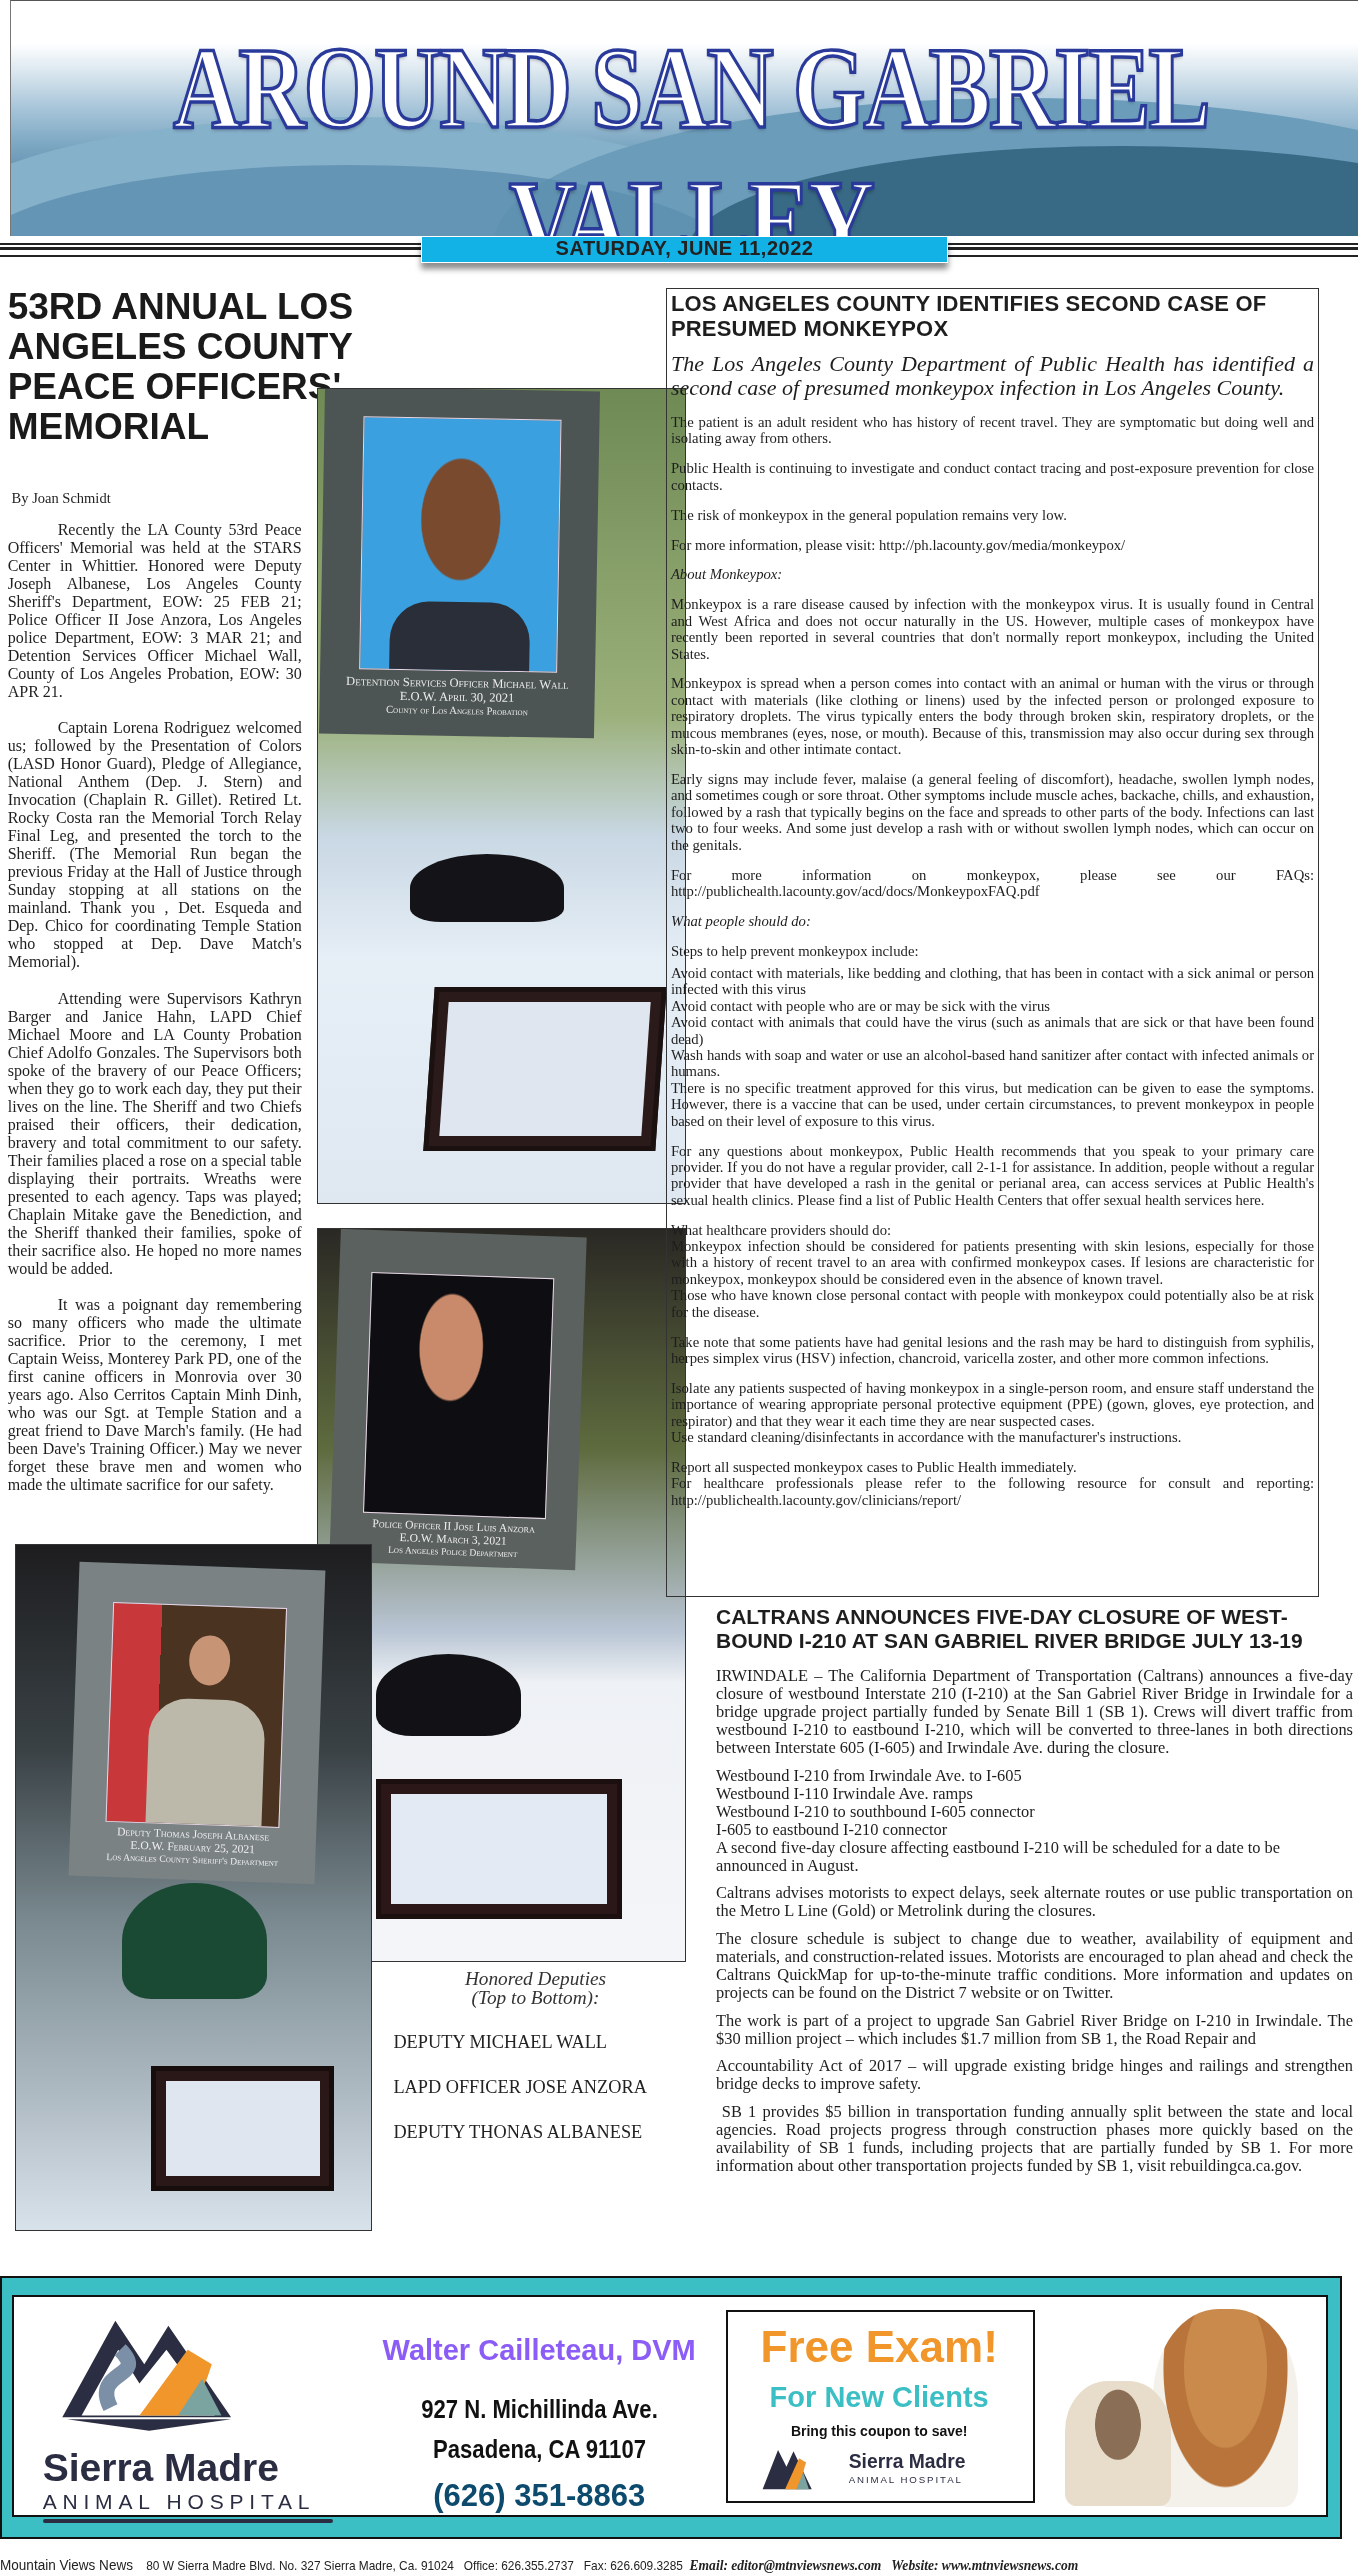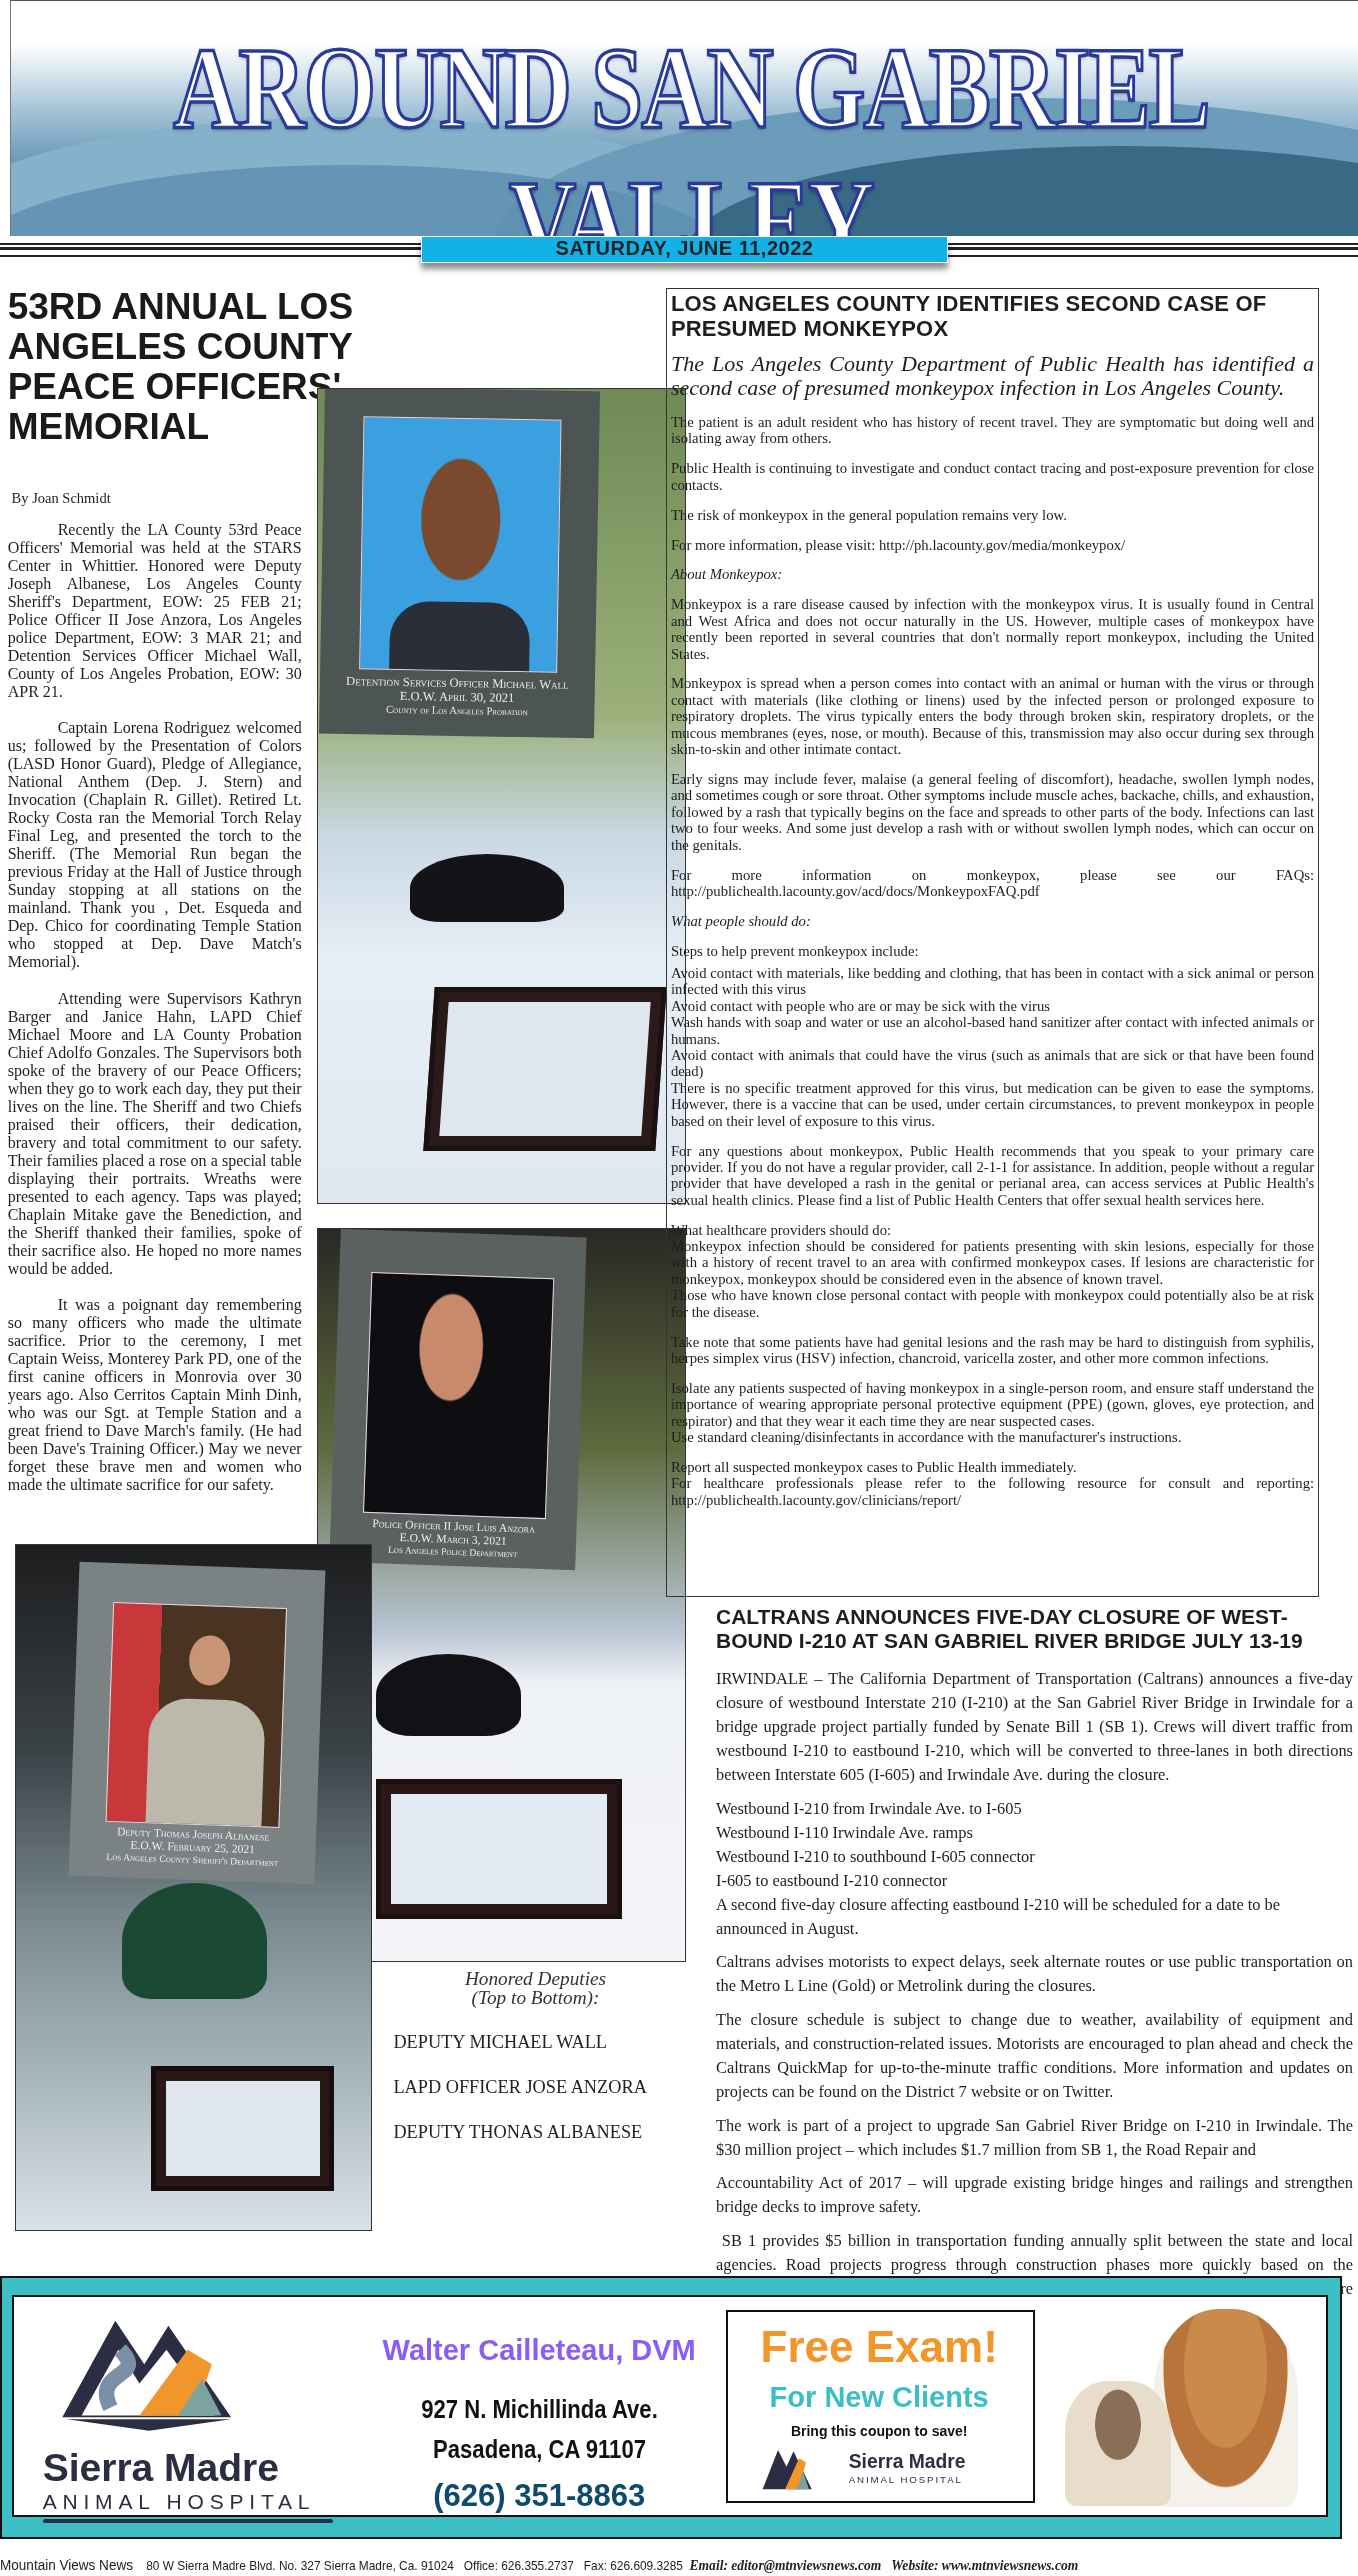--- a/index.html
+++ b/index.html
@@ -27,21 +27,21 @@
   .plabel{position:absolute;text-align:center;color:#eee;font-family:"Liberation Serif",serif;font-variant:small-caps;line-height:1.1;}
   
   #mpx{left:666px;top:288px;width:653px;height:1309px;border:1.9px solid #333;padding:1.9px 3.9px;font-family:"Liberation Serif",serif;}
   #mpx-h{font-family:"Liberation Sans",sans-serif;font-weight:bold;font-size:22px;line-height:25px;letter-spacing:0.2px;}
   #mpx-sub{font-style:italic;font-size:22px;line-height:24px;margin-top:11.6px;text-align:justify;}
   .mp{font-size:14.7px;line-height:16.4px;text-align:justify;margin-top:13.5px;}
   .mp.tight{margin-top:0;}
   .it{font-style:italic;}
   
   #ct-h{left:716px;top:1605px;width:637px;font-family:"Liberation Sans",sans-serif;font-weight:bold;font-size:21px;line-height:24px;}
-  #ct{left:716px;top:1667px;width:637px;font-size:16.4px;line-height:24px;text-align:justify;}
+  #ct{left:716px;top:1667px;width:637px;font-size:16.4px;line-height:18px;text-align:justify;}
   #ct p{margin-bottom:9.7px;}
   #ct .lines p{margin-bottom:0;text-align:left;}
   
   #hon{left:376px;top:1969px;width:319px;}
   #hon-t{text-align:center;font-style:italic;font-size:19.3px;line-height:19.3px;color:#333;}
   .hon-n{font-size:18.3px;margin-top:24px;margin-left:17.4px;color:#222;}
   
   #ad{left:0;top:2276px;width:1342px;height:263px;background:#3bbfc4;border:2.9px solid #111;}
   #ad-inner{position:absolute;left:9.7px;top:17.4px;width:1316px;height:222px;background:#fff;border:2.9px solid #111;}
   .ad-t{position:absolute;font-family:"Liberation Sans",sans-serif;font-weight:bold;text-align:center;}
@@ -141,22 +141,22 @@
   <p class="mp it">About Monkeypox:</p>
   <p class="mp">Monkeypox is a rare disease caused by infection with the monkeypox virus. It is usually found in Central and West Africa and does not occur naturally in the US. However, multiple cases of monkeypox have recently been reported in several countries that don't normally report monkeypox, including the United States.</p>
   <p class="mp">Monkeypox is spread when a person comes into contact with an animal or human with the virus or through contact with materials (like clothing or linens) used by the infected person or prolonged exposure to respiratory droplets. The virus typically enters the body through broken skin, respiratory droplets, or the mucous membranes (eyes, nose, or mouth). Because of this, transmission may also occur during sex through skin-to-skin and other intimate contact.</p>
   <p class="mp">Early signs may include fever, malaise (a general feeling of discomfort), headache, swollen lymph nodes, and sometimes cough or sore throat. Other symptoms include muscle aches, backache, chills, and exhaustion, followed by a rash that typically begins on the face and spreads to other parts of the body. Infections can last two to four weeks. And some just develop a rash with or without swollen lymph nodes, which can occur on the genitals.</p>
   <p class="mp">For more information on monkeypox, please see our FAQs: http://publichealth.lacounty.gov/acd/docs/MonkeypoxFAQ.pdf</p>
   <p class="mp it">What people should do:</p>
   <p class="mp">Steps to help prevent monkeypox include:</p>
   <div style="margin-top:5.8px">
     <p class="mp tight">Avoid contact with materials, like bedding and clothing, that has been in contact with a sick animal or person infected with this virus</p>
     <p class="mp tight">Avoid contact with people who are or may be sick with the virus</p>
+    <p class="mp tight">Avoid contact with animals that could have the virus (such as animals that are sick or that have been found dead)</p>
     <p class="mp tight">Wash hands with soap and water or use an alcohol-based hand sanitizer after contact with infected animals or humans.</p>
-    <p class="mp tight">Avoid contact with animals that could have the virus (such as animals that are sick or that have been found dead)</p>
     <p class="mp tight">There is no specific treatment approved for this virus, but medication can be given to ease the symptoms. However, there is a vaccine that can be used, under certain circumstances, to prevent monkeypox in people based on their level of exposure to this virus.</p>
   </div>
   <p class="mp">For any questions about monkeypox, Public Health recommends that you speak to your primary care provider. If you do not have a regular provider, call 2-1-1 for assistance. In addition, people without a regular provider that have developed a rash in the genital or perianal area, can access services at Public Health's sexual health clinics. Please find a list of Public Health Centers that offer sexual health services here.</p>
   <p class="mp">What healthcare providers should do:</p>
   <p class="mp tight">Monkeypox infection should be considered for patients presenting with skin lesions, especially for those with a history of recent travel to an area with confirmed monkeypox cases. If lesions are characteristic for monkeypox, monkeypox should be considered even in the absence of known travel.</p>
   <p class="mp tight">Those who have known close personal contact with people with monkeypox could potentially also be at risk for the disease.</p>
   <p class="mp">Take note that some patients have had genital lesions and the rash may be hard to distinguish from syphilis, herpes simplex virus (HSV) infection, chancroid, varicella zoster, and other more common infections.</p>
   <p class="mp">Isolate any patients suspected of having monkeypox in a single-person room, and ensure staff understand the importance of wearing appropriate personal protective equipment (PPE) (gown, gloves, eye protection, and respirator) and that they wear it each time they are near suspected cases.</p>
   <p class="mp tight">Use standard cleaning/disinfectants in accordance with the manufacturer's instructions.</p>
   <p class="mp">Report all suspected monkeypox cases to Public Health immediately.</p>

